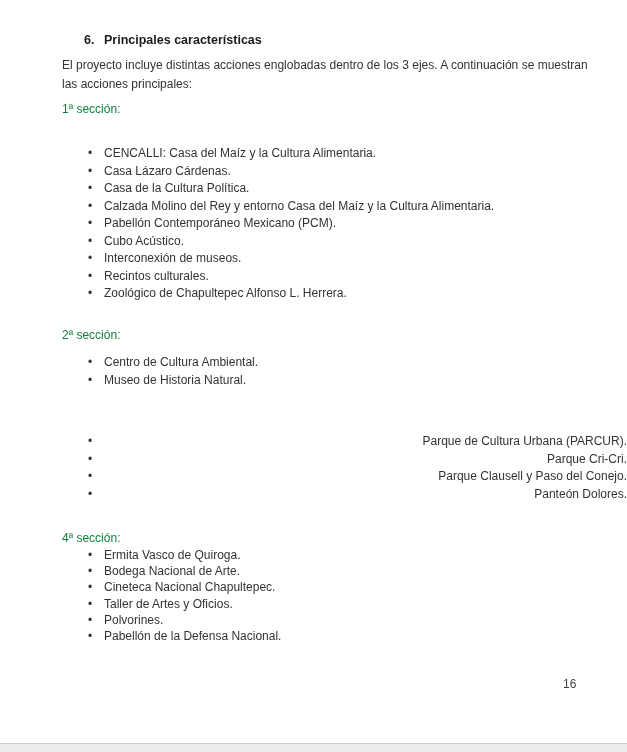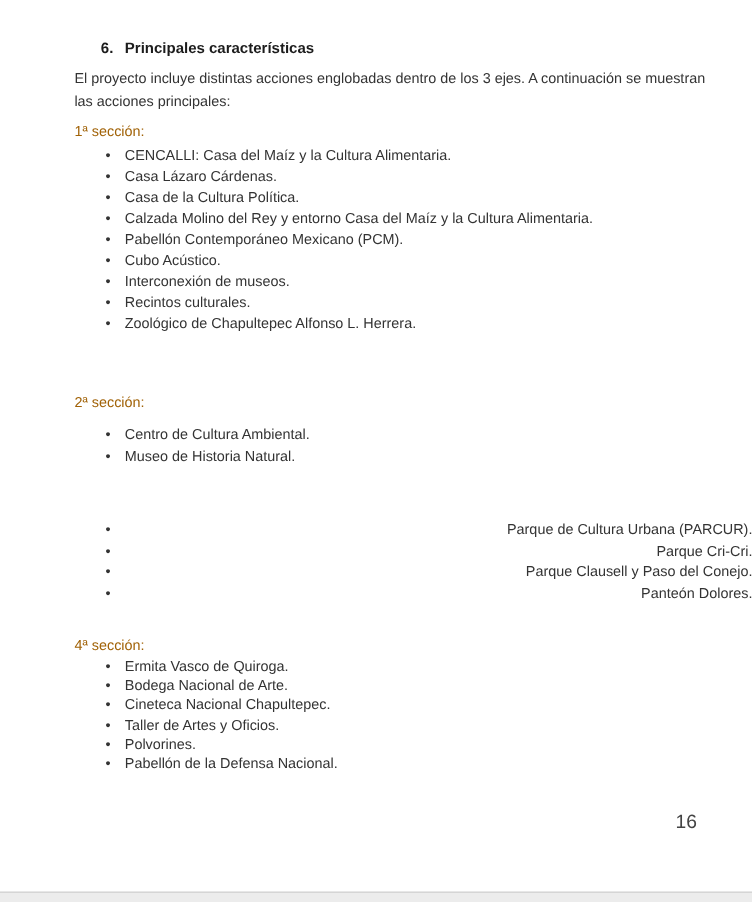--- a/index.html
+++ b/index.html
@@ -40,21 +40,21 @@
     color: #333333;
   }
   .intro-line { white-space: nowrap; }
   .doc-section {
     position: absolute;
     left: 62px;
     right: 0;
   }
   .section-label {
     line-height: 16px;
-    color: #a16207;
+    color: #15803d;
     white-space: nowrap;
   }
   .bullet-list {
     list-style: none;
     margin: 0;
     padding: 0;
   }
   .bullet-item {
     position: relative;
     padding-left: 42px;
@@ -63,33 +63,33 @@
     color: #333333;
   }
   .bullet-item::before {
     content: "\2022";
     position: absolute;
     left: 26px;
     top: 0;
     font-size: 12px;
   }
   #section-1 { top: 101px; }
-  #section-1 .bullet-list { margin-top: 4px; }
+  #section-1 .bullet-list { margin-top: 28px; }
   #section-2 { top: 327px; }
   #section-2 .bullet-list { margin-top: 11px; }
   #section-3 { top: 424px; }
   #section-3 .bullet-list { margin-top: 9px; text-align: right; }
   #section-4 { top: 530px; }
   #section-4 .bullet-list { margin-top: 1px; }
   #section-4 .bullet-item { line-height: 16.2px; }
   .page-number {
     position: absolute;
     top: 677px;
     left: 563px;
-    font-size: 16px;
+    font-size: 12px;
     color: #444444;
   }
   .page-bottom-edge {
     position: absolute;
     left: 0;
     bottom: 0;
     width: 100%;
     height: 8px;
     background: #ececec;
     border-top: 1px solid #cfcfcf;

